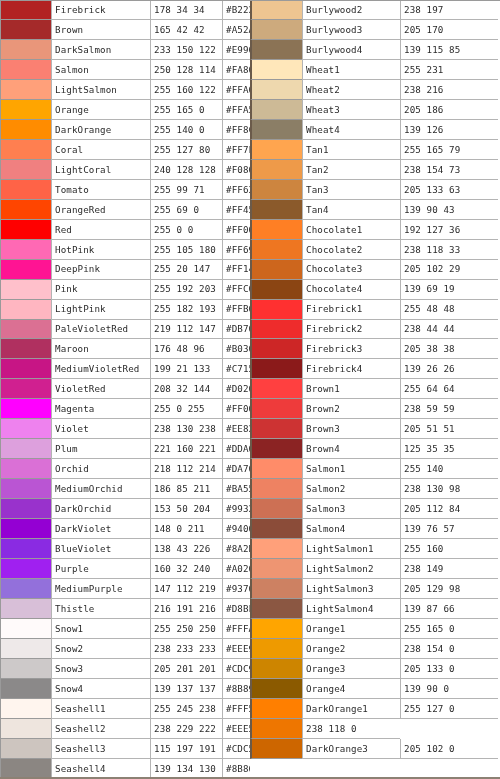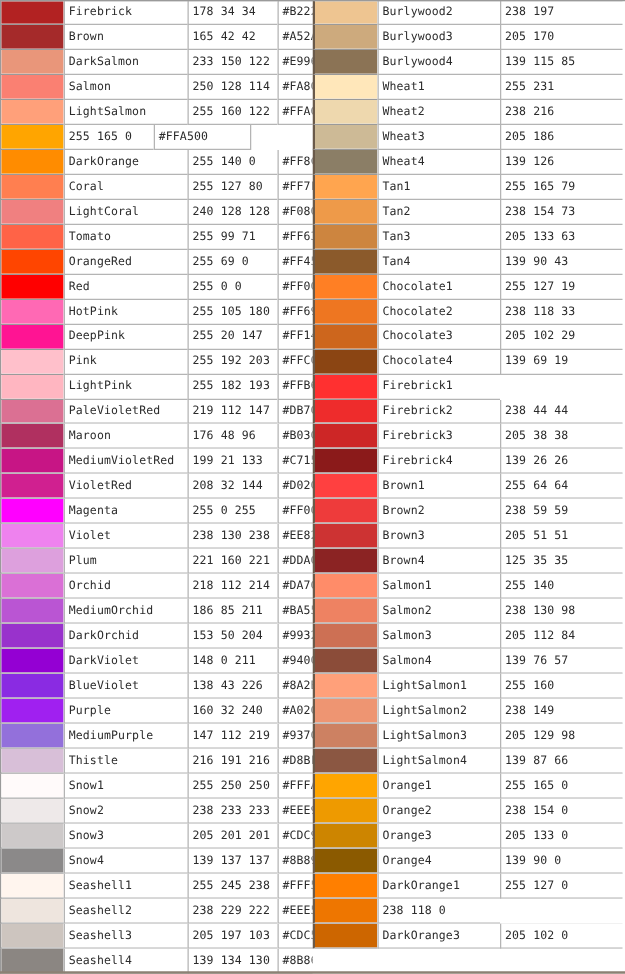--- a/index.html
+++ b/index.html
@@ -130,20 +130,21 @@
           <span class="swatch-fill" style="background: rgb(255, 160, 122);"></span>
         </div>
         <div class="cell c-name">LightSalmon</div>
         <div class="cell c-rgb">255 160 122</div>
         <div class="cell c-hex">#FFA07A</div>
       </div>
       <div class="row">
         <div class="cell c-swatch">
           <span class="swatch-fill" style="background: rgb(255, 165, 0);"></span>
         </div>
+        <div class="cell c-name">Orange</div>
         <div class="cell c-rgb">255 165 0</div>
         <div class="cell c-hex">#FFA500</div>
       </div>
       <div class="row">
         <div class="cell c-swatch">
           <span class="swatch-fill" style="background: rgb(255, 140, 0);"></span>
         </div>
         <div class="cell c-name">DarkOrange</div>
         <div class="cell c-rgb">255 140 0</div>
         <div class="cell c-hex">#FF8C00</div>
@@ -386,21 +387,21 @@
         </div>
         <div class="cell c-name">Seashell2</div>
         <div class="cell c-rgb">238 229 222</div>
         <div class="cell c-hex">#EEE5DE</div>
       </div>
       <div class="row">
         <div class="cell c-swatch">
           <span class="swatch-fill" style="background: rgb(205, 197, 191);"></span>
         </div>
         <div class="cell c-name">Seashell3</div>
-        <div class="cell c-rgb">205 197 103</div>
+        <div class="cell c-rgb">115 197 191</div>
         <div class="cell c-hex">#CDC5BF</div>
       </div>
       <div class="row">
         <div class="cell c-swatch">
           <span class="swatch-fill" style="background: rgb(139, 134, 130);"></span>
         </div>
         <div class="cell c-name">Seashell4</div>
         <div class="cell c-rgb">139 134 130</div>
         <div class="cell c-hex">#8B8682</div>
       </div>
@@ -481,21 +482,21 @@
           <span class="swatch-fill" style="background: rgb(139, 90, 43);"></span>
         </div>
         <div class="cell c-name">Tan4</div>
         <div class="cell c-rgb">139 90 43</div>
       </div>
       <div class="row">
         <div class="cell c-swatch">
           <span class="swatch-fill" style="background: rgb(255, 127, 36);"></span>
         </div>
         <div class="cell c-name">Chocolate1</div>
-        <div class="cell c-rgb">255 127 19</div>
+        <div class="cell c-rgb">192 127 36</div>
       </div>
       <div class="row">
         <div class="cell c-swatch">
           <span class="swatch-fill" style="background: rgb(238, 118, 33);"></span>
         </div>
         <div class="cell c-name">Chocolate2</div>
         <div class="cell c-rgb">238 118 33</div>
       </div>
       <div class="row">
         <div class="cell c-swatch">
@@ -509,20 +510,21 @@
           <span class="swatch-fill" style="background: rgb(139, 69, 19);"></span>
         </div>
         <div class="cell c-name">Chocolate4</div>
         <div class="cell c-rgb">139 69 19</div>
       </div>
       <div class="row">
         <div class="cell c-swatch">
           <span class="swatch-fill" style="background: rgb(255, 48, 48);"></span>
         </div>
         <div class="cell c-name">Firebrick1</div>
+        <div class="cell c-rgb">255 48 48</div>
       </div>
       <div class="row">
         <div class="cell c-swatch">
           <span class="swatch-fill" style="background: rgb(238, 44, 44);"></span>
         </div>
         <div class="cell c-name">Firebrick2</div>
         <div class="cell c-rgb">238 44 44</div>
       </div>
       <div class="row">
         <div class="cell c-swatch">

